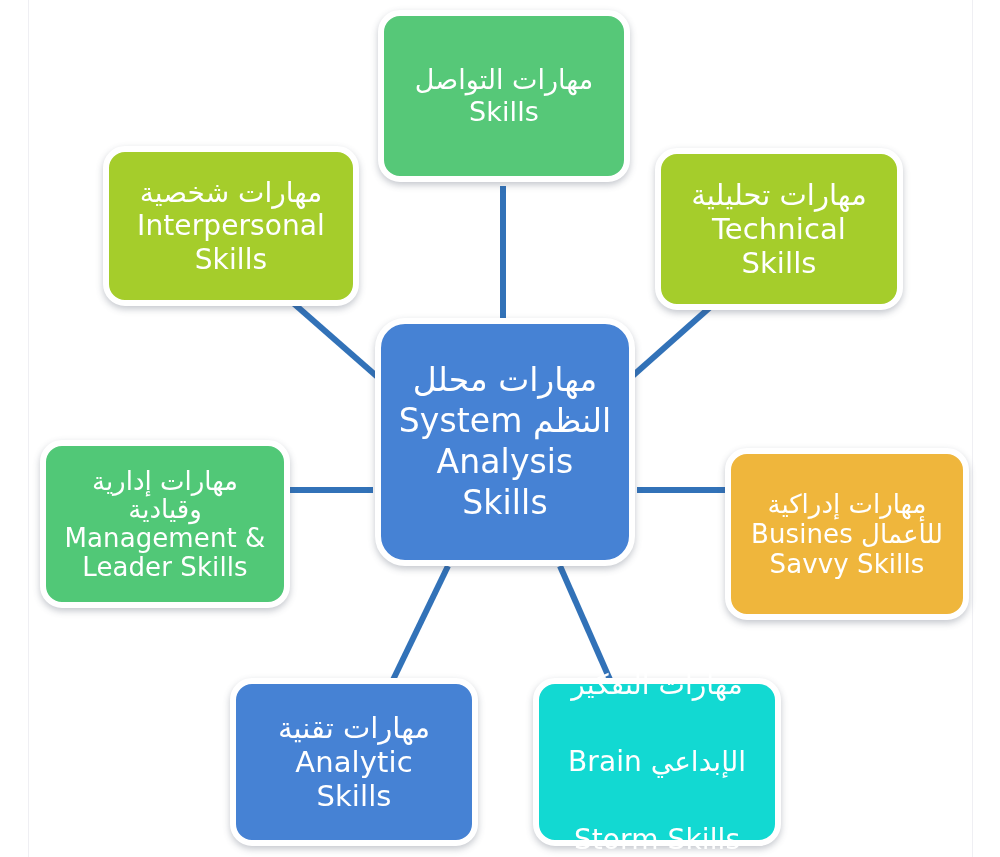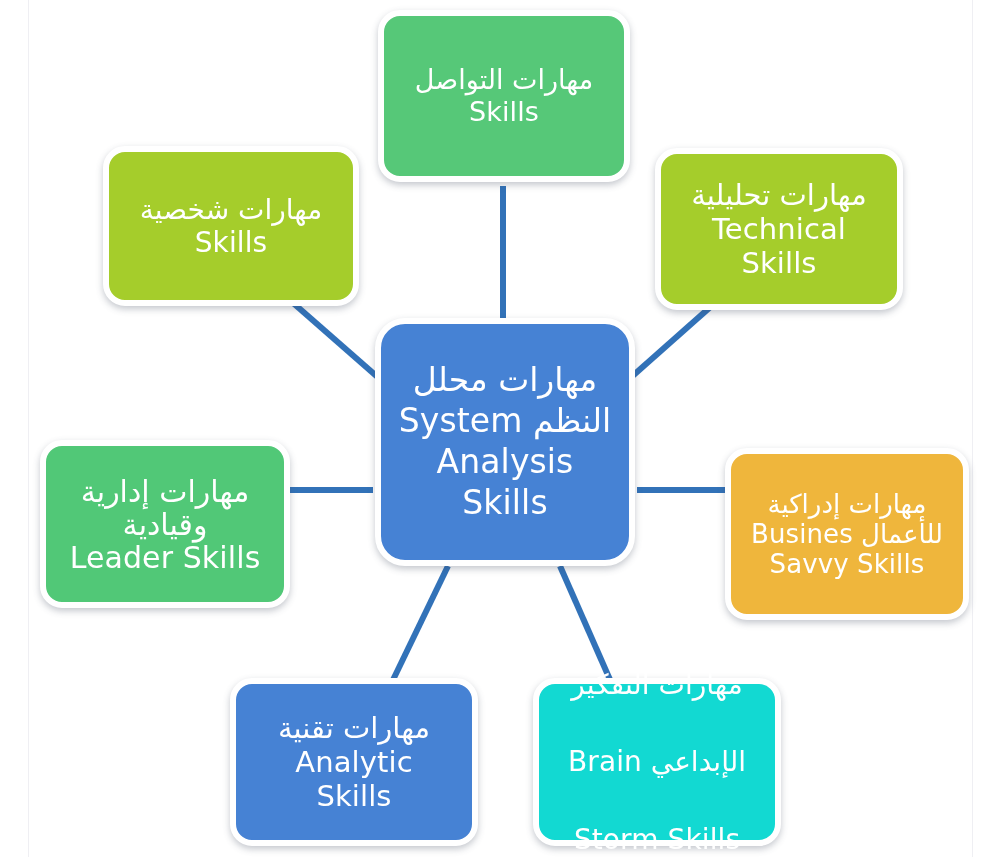--- a/index.html
+++ b/index.html
@@ -104,21 +104,21 @@
     width: 256px;
     height: 160px;
     font-size: 28px;
     background: #a5cd2b;
   }
   #node-management {
     left: 40px;
     top: 440px;
     width: 250px;
     height: 168px;
-    font-size: 30px;
+    font-size: 26px;
     background: #51c877;
   }
   #node-business {
     left: 725px;
     top: 448px;
     width: 244px;
     height: 172px;
     font-size: 26px;
     background: #efb63c;
   }
@@ -177,26 +177,28 @@
   </div>
 
   <div class="node" id="node-analytic" style="background: rgb(165, 205, 43);">
     <span class="ln rtl">مهارات تحليلية</span>
     <span class="ln">Technical</span>
     <span class="ln">Skills</span>
   </div>
 
   <div class="node" id="node-interpersonal" style="background: rgb(165, 205, 43);">
     <span class="ln rtl">مهارات شخصية</span>
+    <span class="ln">Interpersonal</span>
     <span class="ln">Skills</span>
   </div>
 
   <div class="node" id="node-management" style="background: rgb(81, 200, 119);">
     <span class="ln rtl">مهارات إدارية</span>
     <span class="ln rtl">وقيادية</span>
+    <span class="ln">Management &amp;</span>
     <span class="ln">Leader Skills</span>
   </div>
 
   <div class="node" id="node-business" style="background: rgb(239, 182, 60);">
     <span class="ln rtl">مهارات إدراكية</span>
     <span class="ln rtl">للأعمال  Busines</span>
     <span class="ln">Savvy Skills</span>
   </div>
 
   <div class="node" id="node-technical" style="background: rgb(70, 130, 212);">

